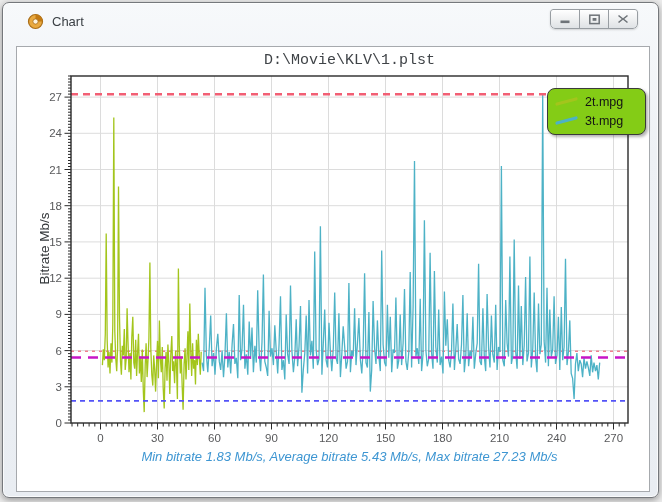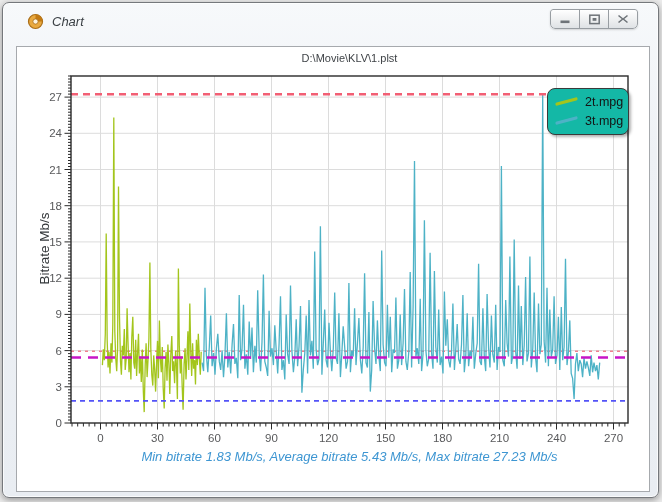--- a/index.html
+++ b/index.html
@@ -10,21 +10,21 @@
   }
   
   .win{
     position:absolute;left:2px;top:2px;width:655px;height:494px;
     border:1px solid #75787c;border-radius:7px;
     background:linear-gradient(#f7f9fb,#eef1f5 30%,#e9edf2);
     box-shadow:0 2px 7px rgba(0,0,0,.38), inset 0 0 0 1px rgba(255,255,255,.75);
   }
   .titlebar{
     position:absolute;left:0;top:0;right:0;height:40px;
-    display:flex;align-items:flex-start;padding:10px 0 0 24px;box-sizing:border-box;font-style:italic;
+    display:flex;align-items:flex-start;padding:10px 0 0 24px;box-sizing:border-box;
   }
   .app-icon{width:17px;height:17px;margin-right:8px;flex:0 0 auto;}
   .title-text{font-size:13px;color:#3b4045;line-height:17px;}
   .caption-buttons{
     position:absolute;top:6px;right:20px;display:flex;
     border-radius:3px 3px 5px 5px;overflow:hidden;
     box-shadow:0 1px 2px rgba(0,0,0,.15);
   }
   .cap-btn{
     width:30px;height:20px;margin-left:-1px;
@@ -33,40 +33,40 @@
   }
   .cap-btn:first-child{margin-left:0;border-radius:3px 0 0 5px;}
   .cap-btn:last-child{border-radius:0 3px 5px 0;}
   
   .client{
     position:absolute;left:13px;top:43px;width:634px;height:446px;
     background:#ffffff;border:1px solid #a6a9ad;box-sizing:border-box;
   }
   .chart-title{
     position:absolute;left:54px;top:5px;width:557px;text-align:center;
-    font-size:11px;color:#3f4347;
+    font-size:15px;color:#3f4347;font-family:Liberation Mono, monospace;
   }
   .y-axis-title{
     position:absolute;left:-53px;top:194px;width:160px;text-align:center;
     transform:rotate(-90deg);font-size:13.5px;color:#33373a;
   }
   .status-line{
     position:absolute;left:54px;top:402px;width:557px;text-align:center;
     font-size:13px;font-style:italic;color:#3e96d2;
   }
   .plot-svg{position:absolute;left:0;top:0;}
   .grid{stroke:#dcdcdc;stroke-width:1;}
   .tick{stroke:#2a2a2a;stroke-width:1;}
   .xlab,.ylab{font-size:11.5px;fill:#58595b;font-family:"Liberation Sans","DejaVu Sans",sans-serif;}
   
   .legend{
     position:absolute;left:530px;top:41px;
-    background:#14b8a6;border:1.5px solid #3a3a3a;border-radius:8px;
+    background:#84cc16;border:1.5px solid #3a3a3a;border-radius:8px;
     box-shadow:2px 2px 3px rgba(0,0,0,.3);
-    padding:3px 5px 4px 6px;
+    padding:3px 22px 4px 6px;
   }
   .legend-row{display:flex;align-items:center;height:19px;}
   .legend-label{font-size:12.5px;color:#141414;margin-left:5px;}
 </style>
 </head>
 <body>
 
 <div class="win">
 
   <div class="titlebar">

